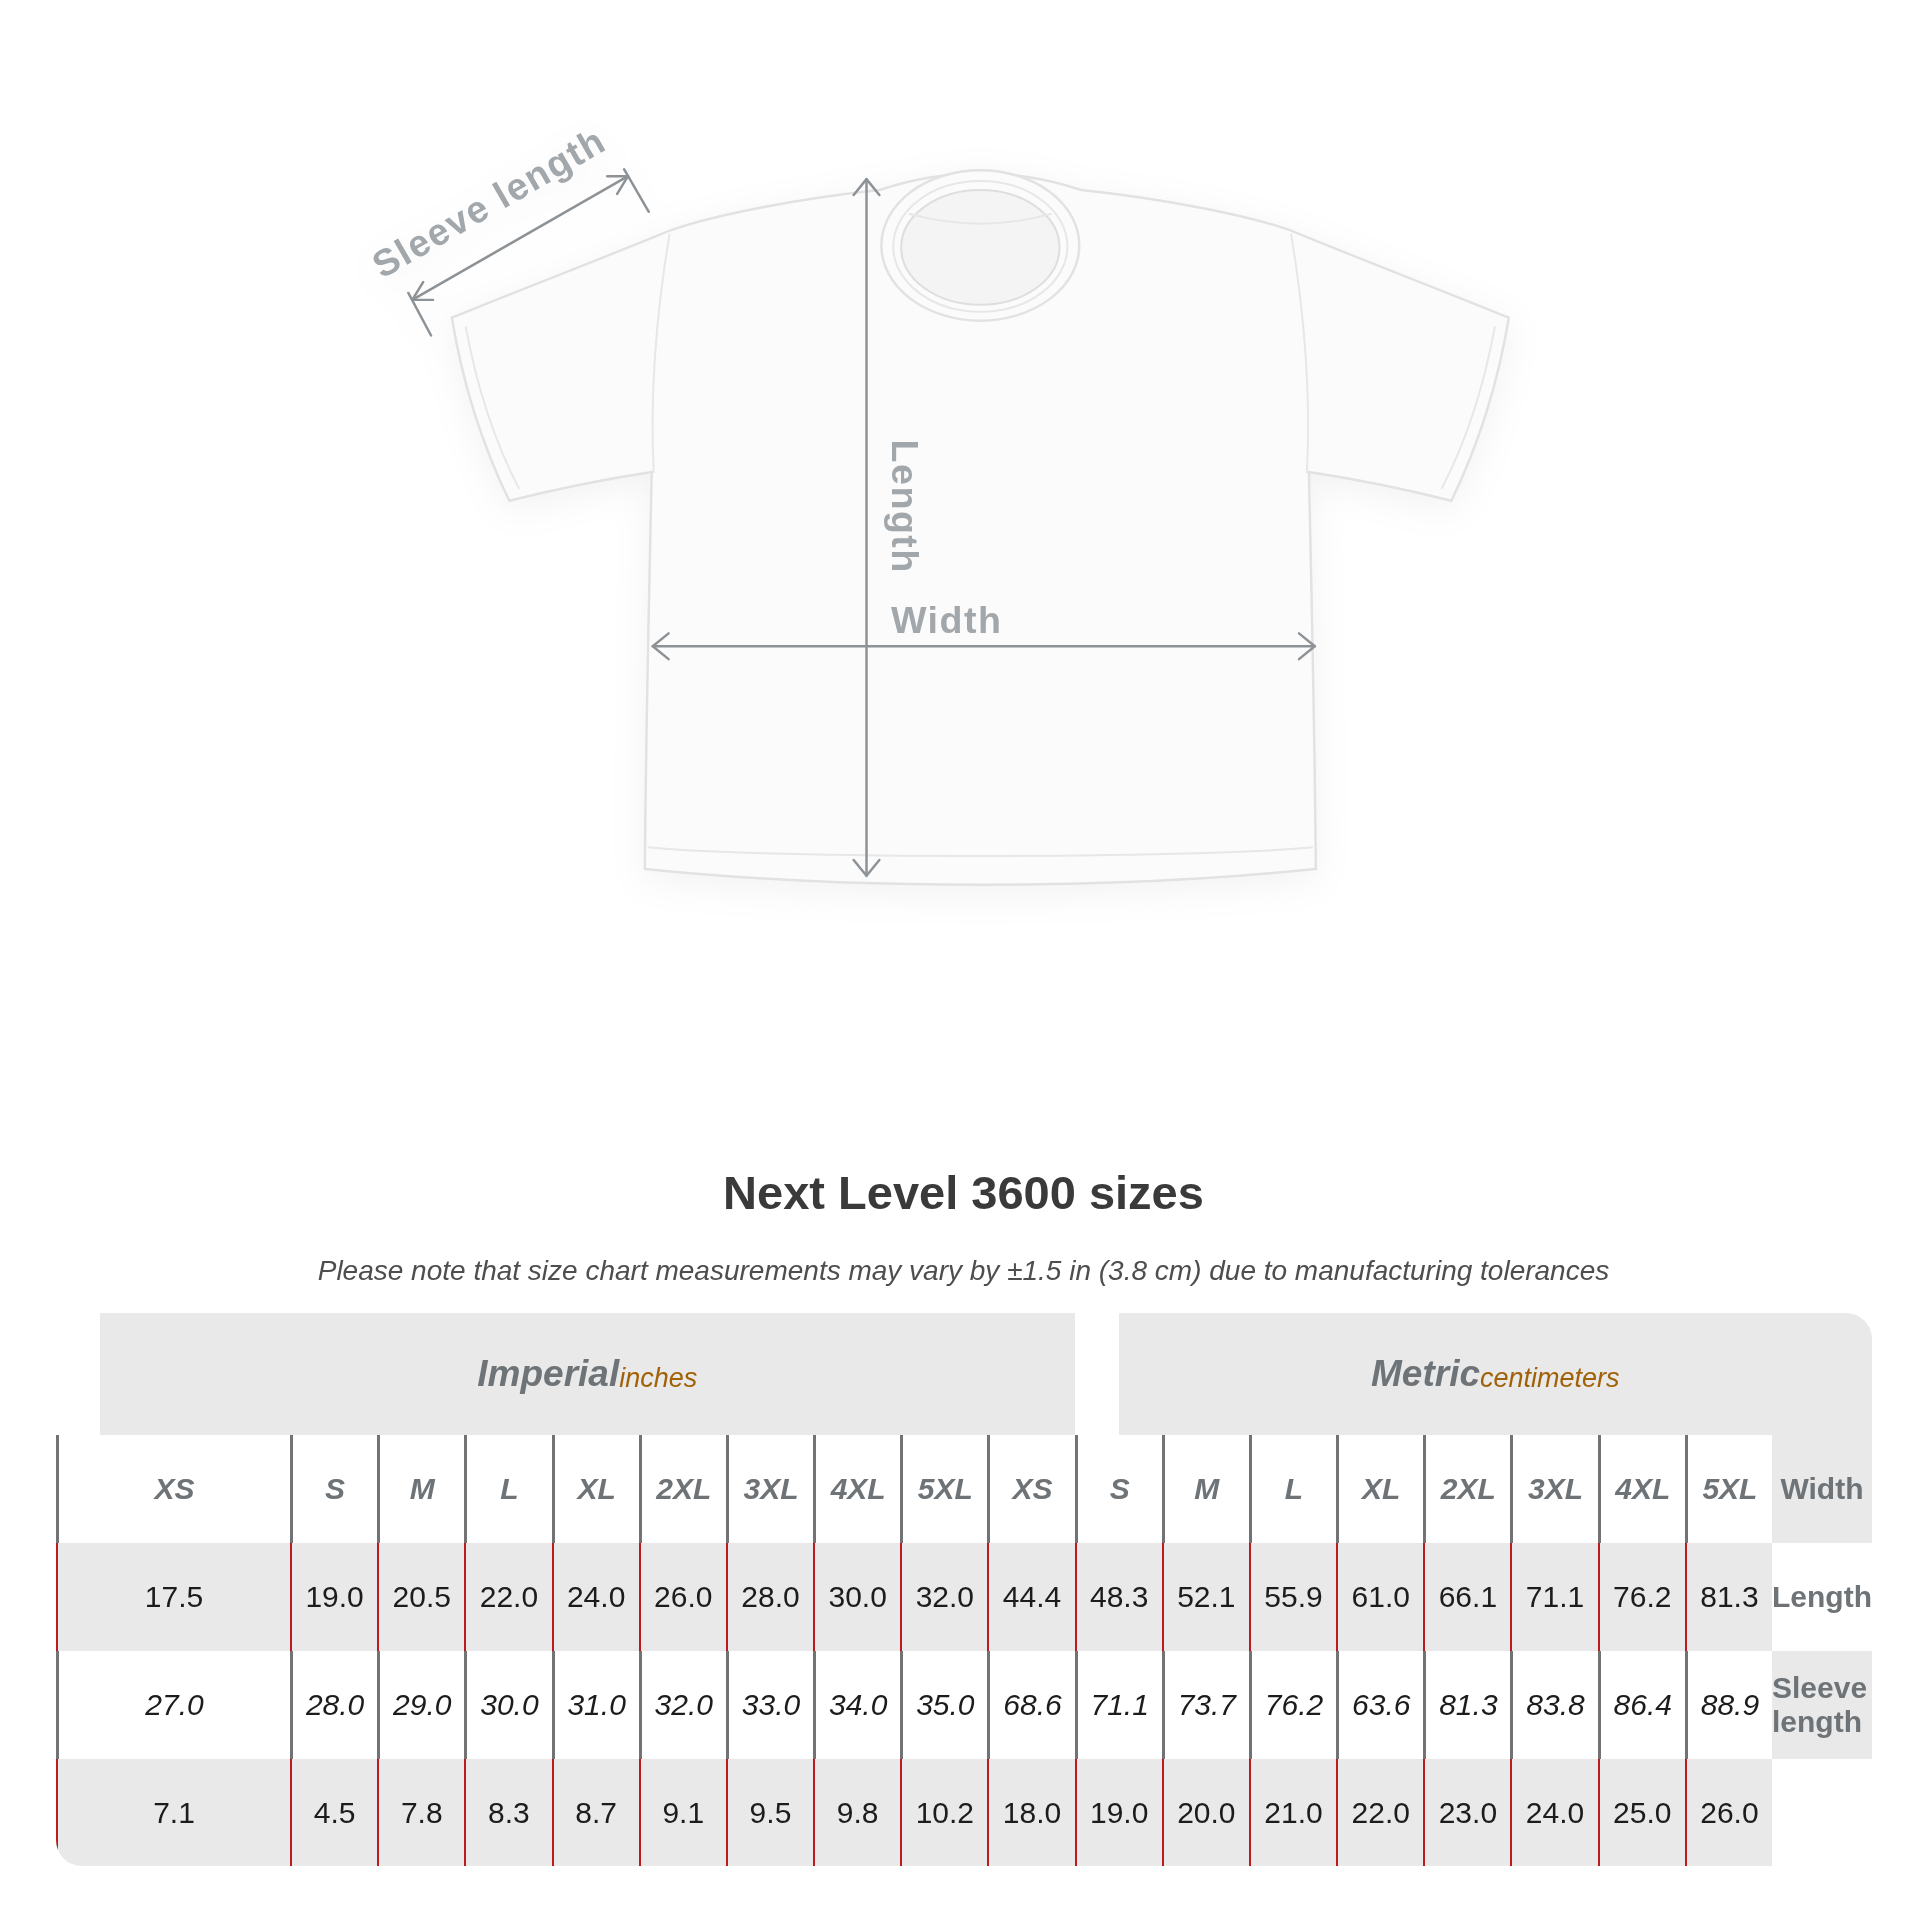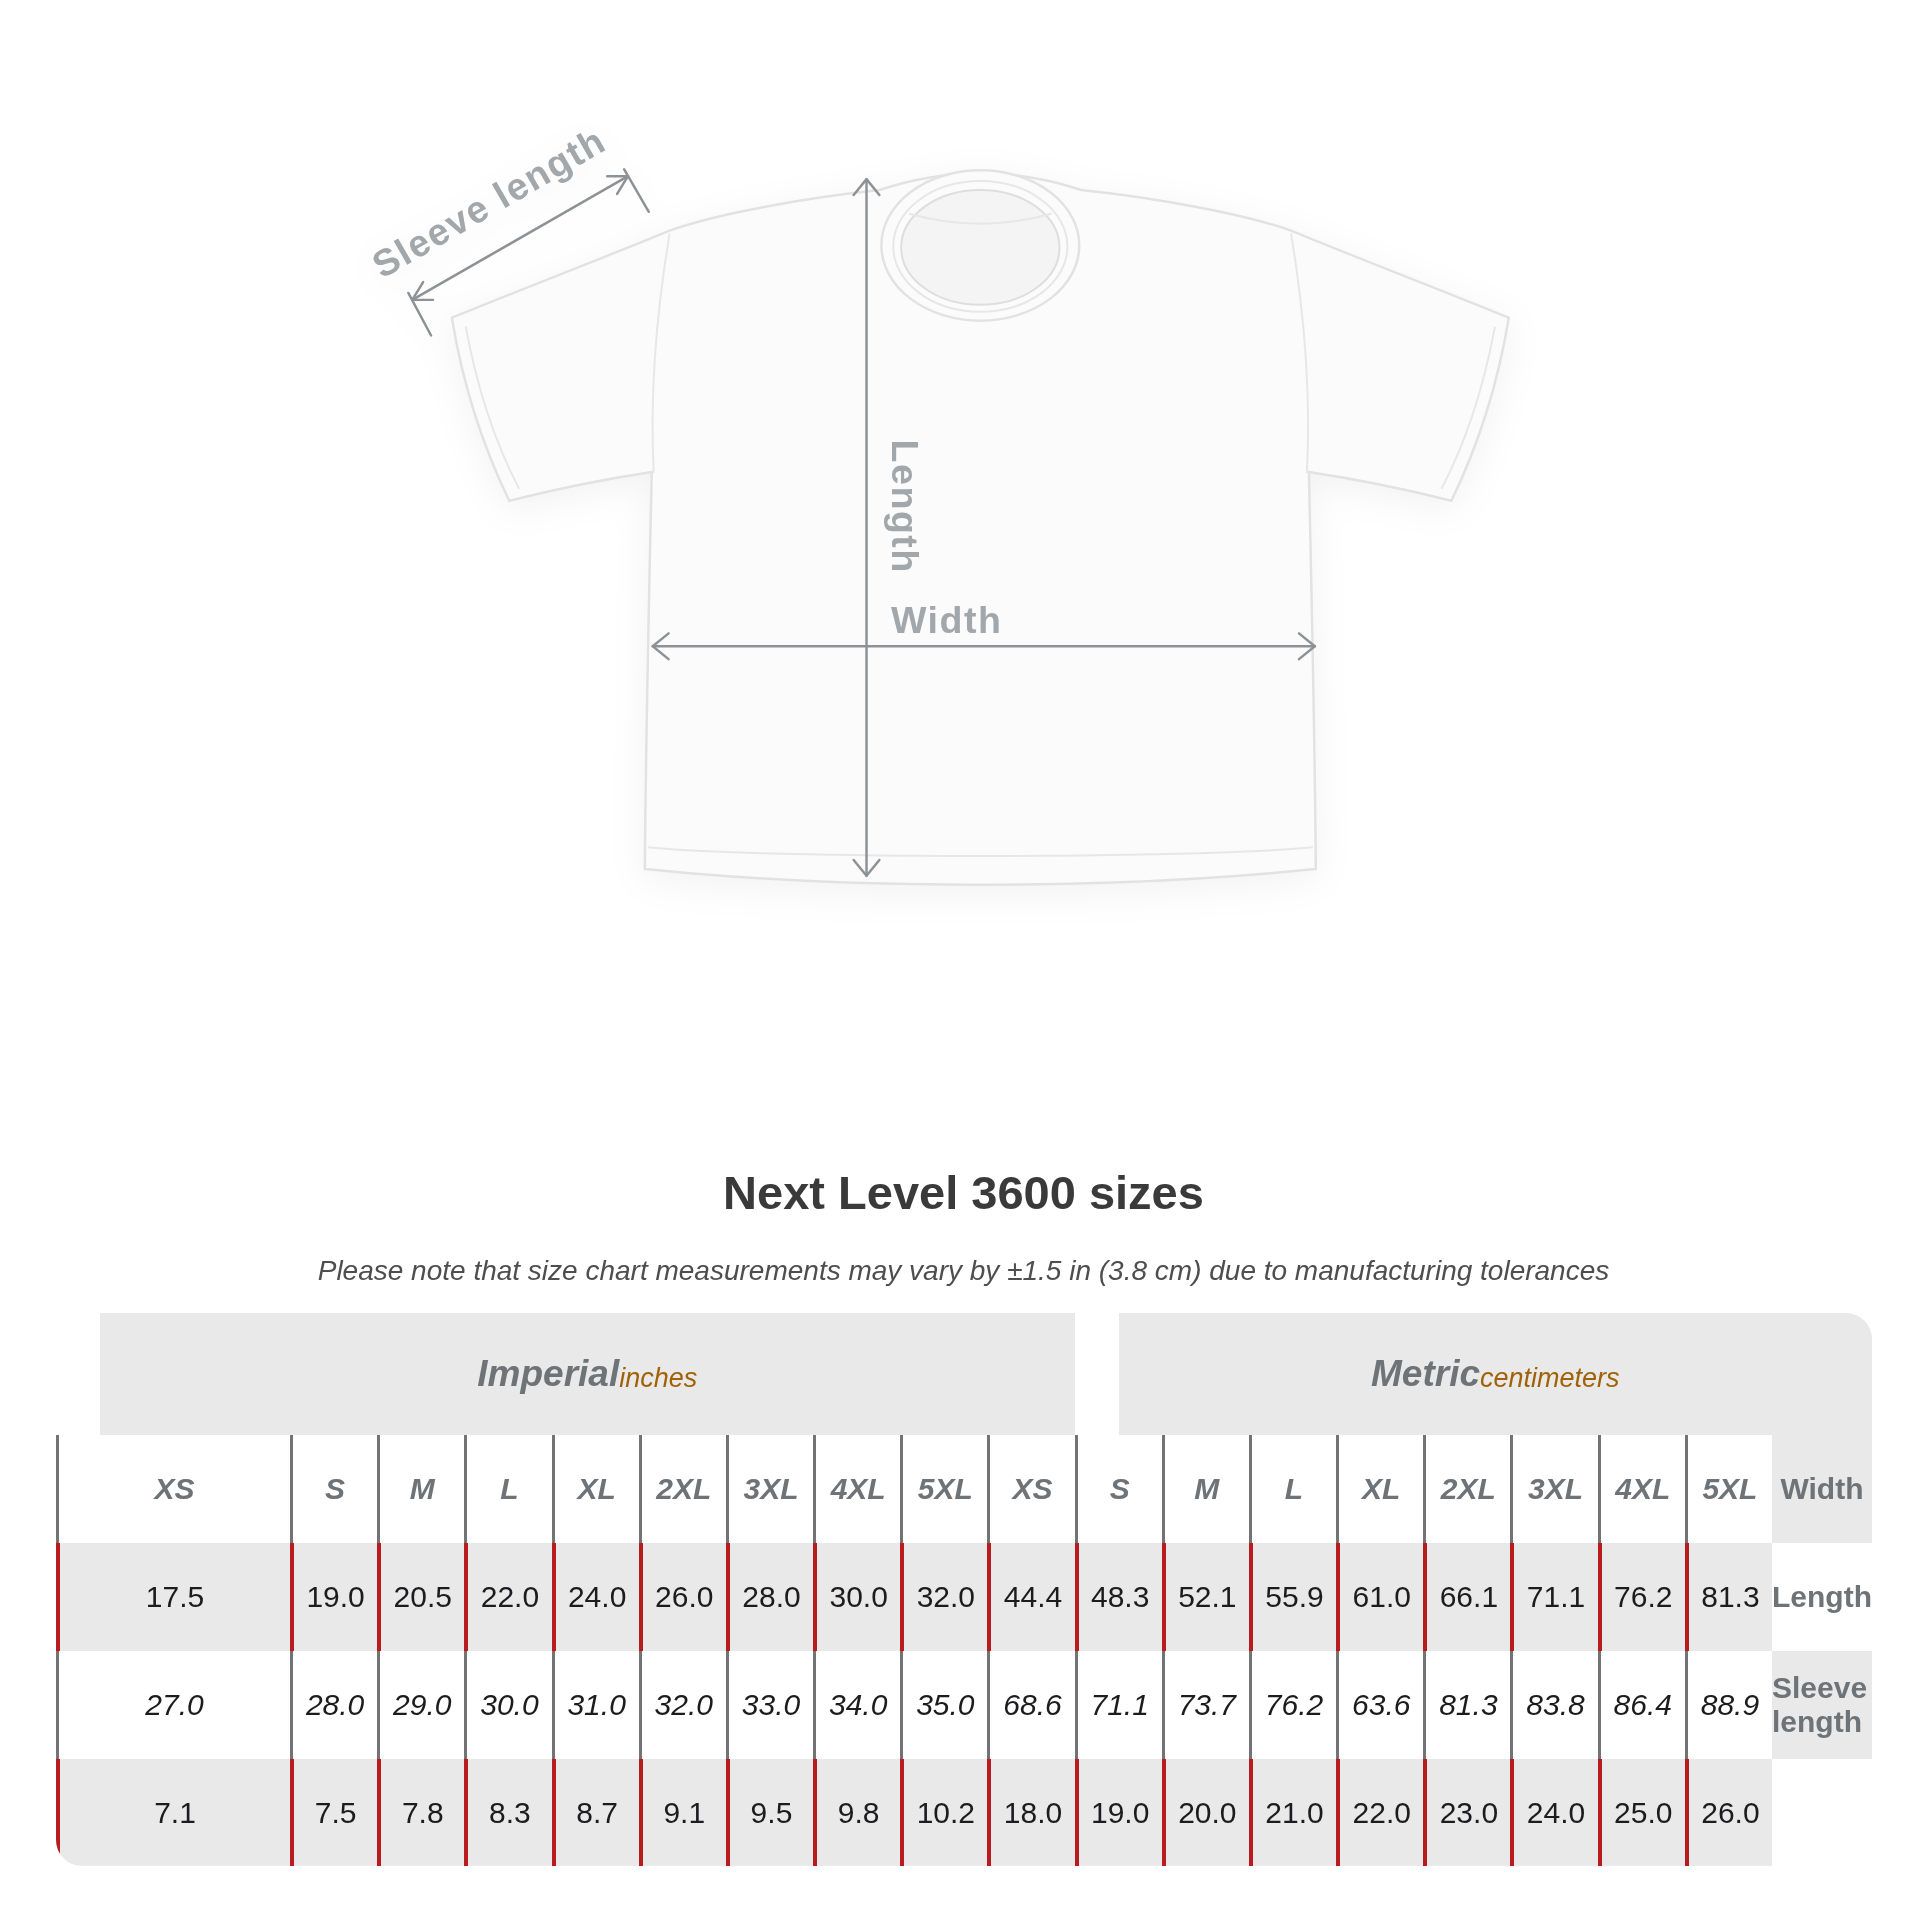--- a/index.html
+++ b/index.html
@@ -28,21 +28,21 @@
        grid-template-rows:122px repeat(4,108px);}
   .cell{display:flex;align-items:center;justify-content:center;font-size:30px;}
   .band{background:#e9e9ea;margin-left:44px;}
   .band1{grid-column:1 / span 10;}
   .band2{grid-column:11 / span 9;}
   .gl{font-size:37px;font-weight:bold;font-style:italic;color:#6d7377;}
   .gu{font-size:27px;font-style:italic;color:#a16207;margin-top:9px;}
   .rw{background:#ffffff;}
   .rg{background:#e9e9ea;}
   .rw.sep{border-left:3px solid #737373;font-style:italic;}
-  .rg.sep{border-left:4px solid #b91c1c;}
+  .rg.sep{border-left:2px solid #b91c1c;}
   .head,.lbl{font-weight:bold;color:#6d7377;}
   .val{color:#1c1c1e;}
 </style>
 </head>
 <body>
 
 <div class="canvas">
 
   <svg class="diagram-svg" width="1927" height="1148" viewBox="0 0 1946 1160">
 
@@ -167,21 +167,21 @@
       <div class="cell val rw sep">73.7</div>
       <div class="cell val rw sep">76.2</div>
       <div class="cell val rw sep">63.6</div>
       <div class="cell val rw sep">81.3</div>
       <div class="cell val rw sep">83.8</div>
       <div class="cell val rw sep">86.4</div>
       <div class="cell val rw sep">88.9</div>
 
       <div class="cell lbl rg">Sleeve length</div>
       <div class="cell val rg sep">7.1</div>
-      <div class="cell val rg sep">7.5</div>
+      <div class="cell val rg sep">4.5</div>
       <div class="cell val rg sep">7.8</div>
       <div class="cell val rg sep">8.3</div>
       <div class="cell val rg sep">8.7</div>
       <div class="cell val rg sep">9.1</div>
       <div class="cell val rg sep">9.5</div>
       <div class="cell val rg sep">9.8</div>
       <div class="cell val rg sep">10.2</div>
       <div class="cell val rg sep">18.0</div>
       <div class="cell val rg sep">19.0</div>
       <div class="cell val rg sep">20.0</div>

